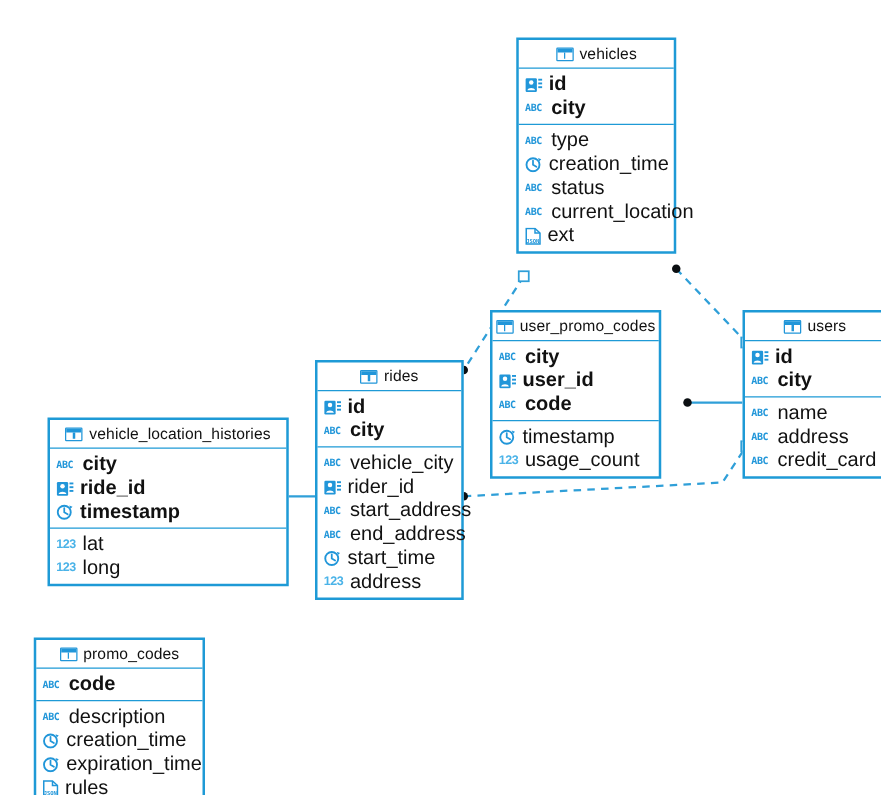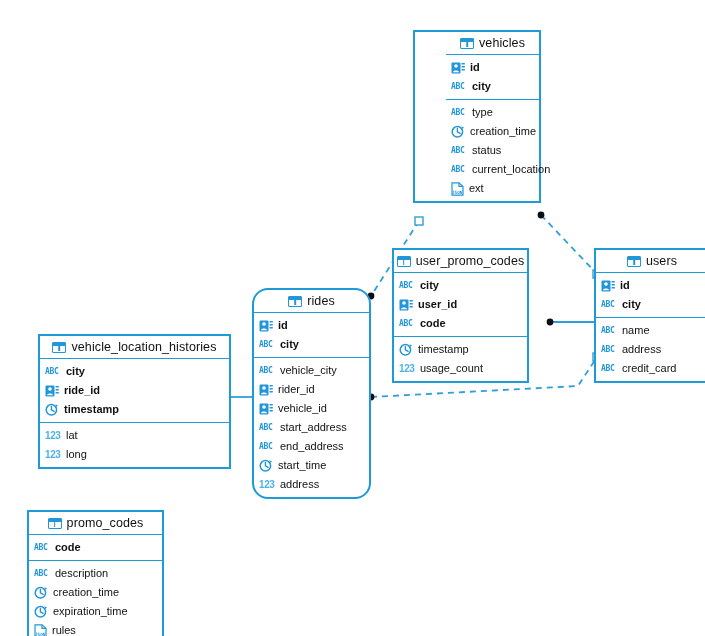--- a/index.html
+++ b/index.html
@@ -37,21 +37,21 @@
     box-sizing:border-box;
   }
   .section.pk{border-bottom:1px solid #1e9ad6;}
   .row{
     display:flex;align-items:center;gap:5px;
     height:19px;
     padding:0 5px 0 5px;
     box-sizing:border-box;
     white-space:nowrap;
   }
-  .row .fname{font-size:11px;color:#111111;line-height:1;}
+  .row .fname{font-size:16px;color:#111111;line-height:1;}
   .row.key .fname{font-weight:bold;}
 
   
   .ic{flex:0 0 auto;display:inline-block;position:relative;}
 
   
   .ic-table{width:14px;height:11px;border:1.6px solid #2196d9;border-radius:1px;box-sizing:border-box;background:#ffffff;}
   .ic-table::before{content:"";position:absolute;left:0;top:0;width:100%;height:3.4px;background:#2196d9;}
   .ic-table::after{content:"";position:absolute;left:50%;top:3.4px;width:1.6px;height:calc(100% - 3.4px);background:#2196d9;transform:translateX(-50%);}
 
@@ -104,21 +104,21 @@
       </g>
       <g>
         <path d="M220 397 L252 397" fill="none" stroke="#2f9fd8" stroke-width="1.8"></path>
         <circle cx="220" cy="397" r="3.4" fill="#0b0f12"></circle>
       </g>
       <g>
         <path d="M550 322 L594 322" fill="none" stroke="#2f9fd8" stroke-width="1.8"></path>
         <circle cx="550" cy="322" r="3.4" fill="#0b0f12"></circle>
       </g>
     </svg>
-<div class="table" style="left: 413px; top: 30px; width: 128px; padding-left: 31px;">
+<div class="table" style="left: 413px; top: 30px; width: 128px;">
       <div class="thead">
         <span class="ic ic-table"></span>
         <span class="tname">vehicles</span>
       </div>
       <div class="section pk">
         <div class="row key">
           <span class="ic ic-key">
             <svg class="gi" width="14" height="12" viewBox="0 0 14 12">
               <rect x="0.5" y="0.5" width="9" height="11" rx="1" fill="#2196d9"></rect>
               <circle cx="5" cy="4" r="1.8" fill="#ffffff"></circle>
@@ -247,21 +247,21 @@
         <div class="row">
           <span class="ic ic-abc">ABC</span>
           <span class="fname">address</span>
         </div>
         <div class="row">
           <span class="ic ic-abc">ABC</span>
           <span class="fname">credit_card</span>
         </div>
       </div>
     </div>
-    <div class="table" style="left: 252px; top: 288px; width: 119px; border-radius: 16px;">
+    <div class="table" style="left: 252px; top: 288px; width: 119px;">
       <div class="thead">
         <span class="ic ic-table"></span>
         <span class="tname">rides</span>
       </div>
       <div class="section pk">
         <div class="row key">
           <span class="ic ic-key">
             <svg class="gi" width="14" height="12" viewBox="0 0 14 12">
               <rect x="0.5" y="0.5" width="9" height="11" rx="1" fill="#2196d9"></rect>
               <circle cx="5" cy="4" r="1.8" fill="#ffffff"></circle>
@@ -288,33 +288,20 @@
             <svg class="gi" width="14" height="12" viewBox="0 0 14 12">
               <rect x="0.5" y="0.5" width="9" height="11" rx="1" fill="#2196d9"></rect>
               <circle cx="5" cy="4" r="1.8" fill="#ffffff"></circle>
               <path d="M1.9 10.2 C2.4 7.9 7.6 7.9 8.1 10.2 Z" fill="#ffffff"></path>
               <rect x="10.6" y="1" width="3.2" height="1.5" fill="#2196d9"></rect>
               <rect x="10.6" y="4" width="3.2" height="1.5" fill="#2196d9"></rect>
               <rect x="10.6" y="7" width="3.2" height="1.5" fill="#2196d9"></rect>
             </svg>
           </span>
           <span class="fname">rider_id</span>
-        </div>
-        <div class="row">
-          <span class="ic ic-key">
-            <svg class="gi" width="14" height="12" viewBox="0 0 14 12">
-              <rect x="0.5" y="0.5" width="9" height="11" rx="1" fill="#2196d9"></rect>
-              <circle cx="5" cy="4" r="1.8" fill="#ffffff"></circle>
-              <path d="M1.9 10.2 C2.4 7.9 7.6 7.9 8.1 10.2 Z" fill="#ffffff"></path>
-              <rect x="10.6" y="1" width="3.2" height="1.5" fill="#2196d9"></rect>
-              <rect x="10.6" y="4" width="3.2" height="1.5" fill="#2196d9"></rect>
-              <rect x="10.6" y="7" width="3.2" height="1.5" fill="#2196d9"></rect>
-            </svg>
-          </span>
-          <span class="fname">vehicle_id</span>
         </div>
         <div class="row">
           <span class="ic ic-abc">ABC</span>
           <span class="fname">start_address</span>
         </div>
         <div class="row">
           <span class="ic ic-abc">ABC</span>
           <span class="fname">end_address</span>
         </div>
         <div class="row">

